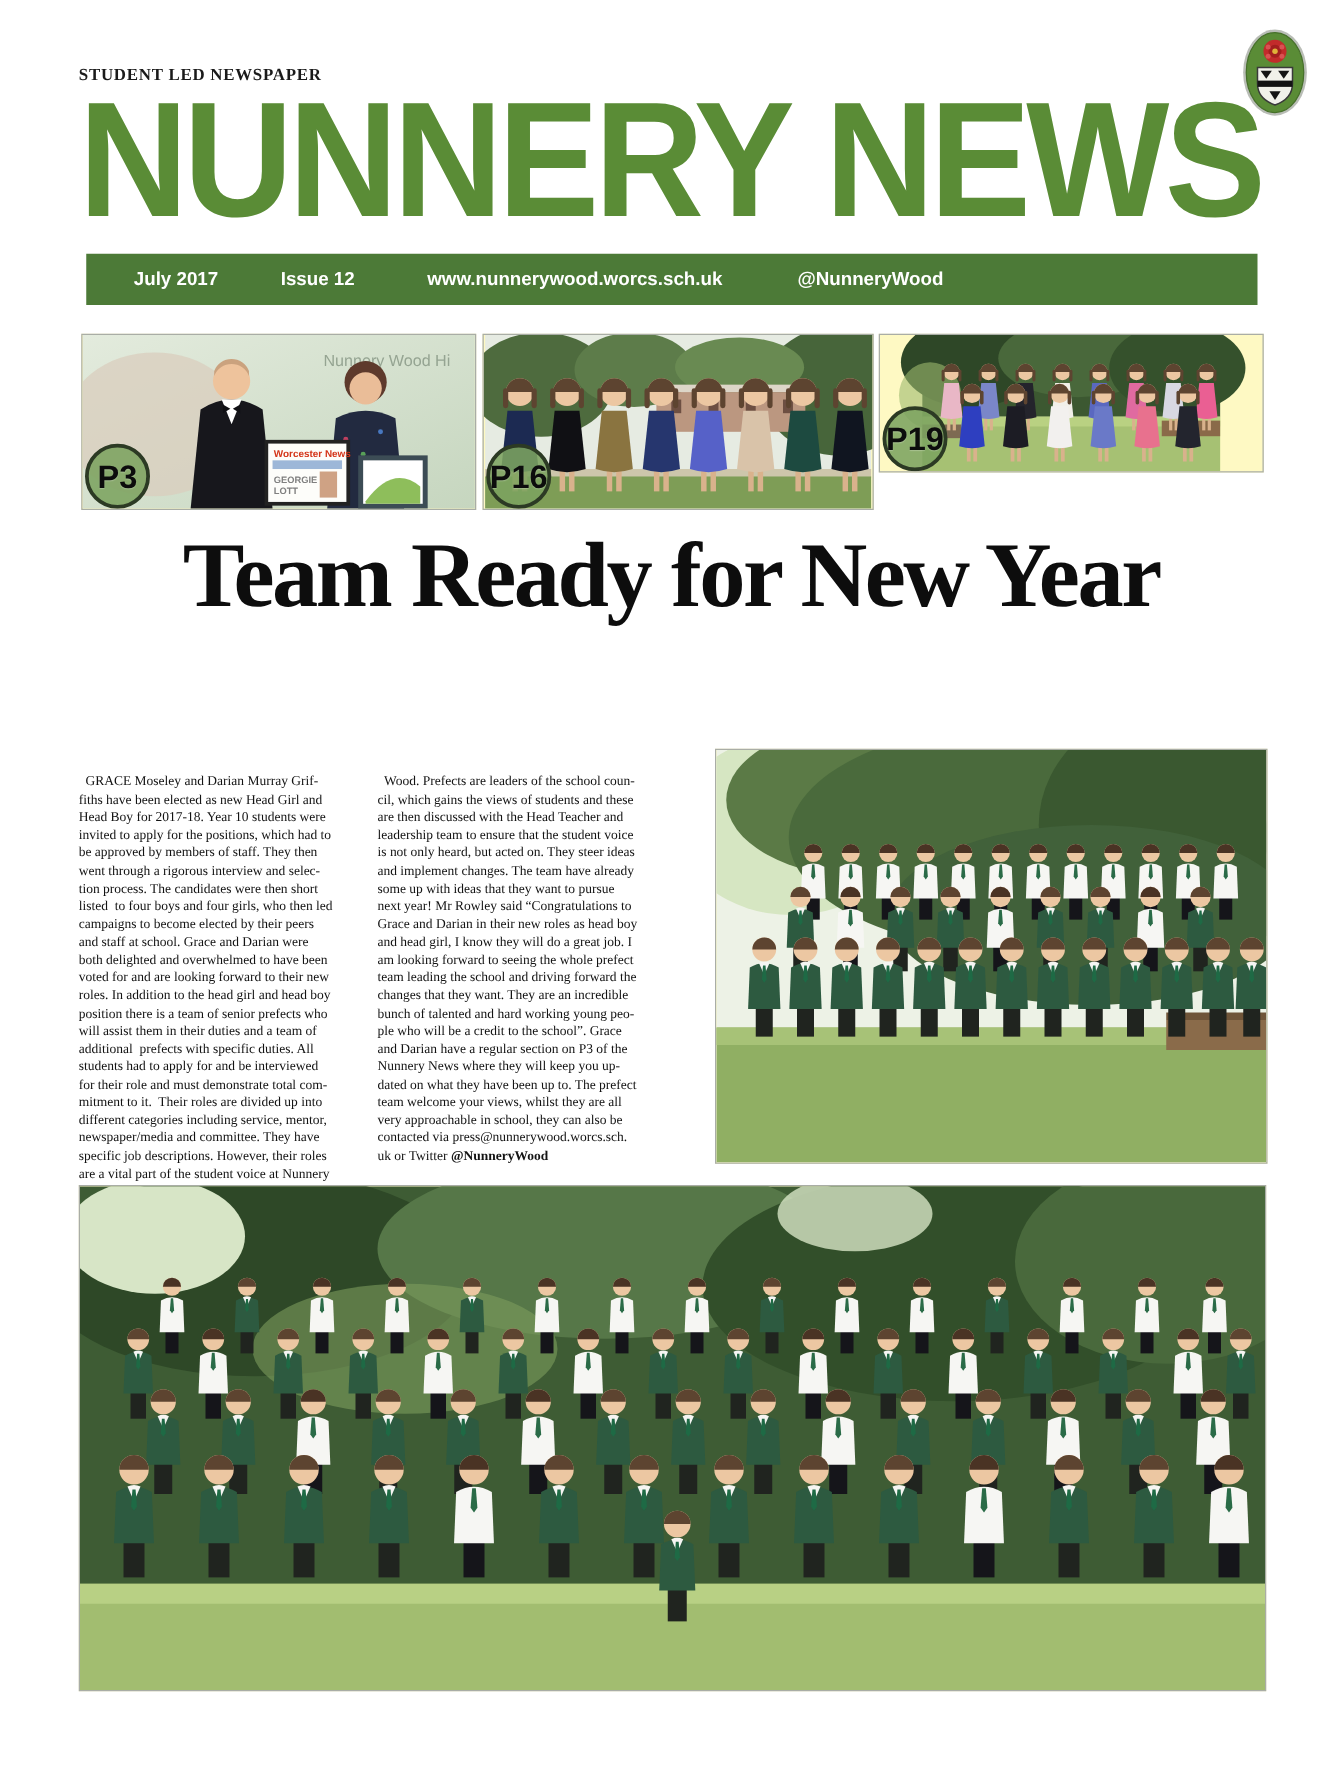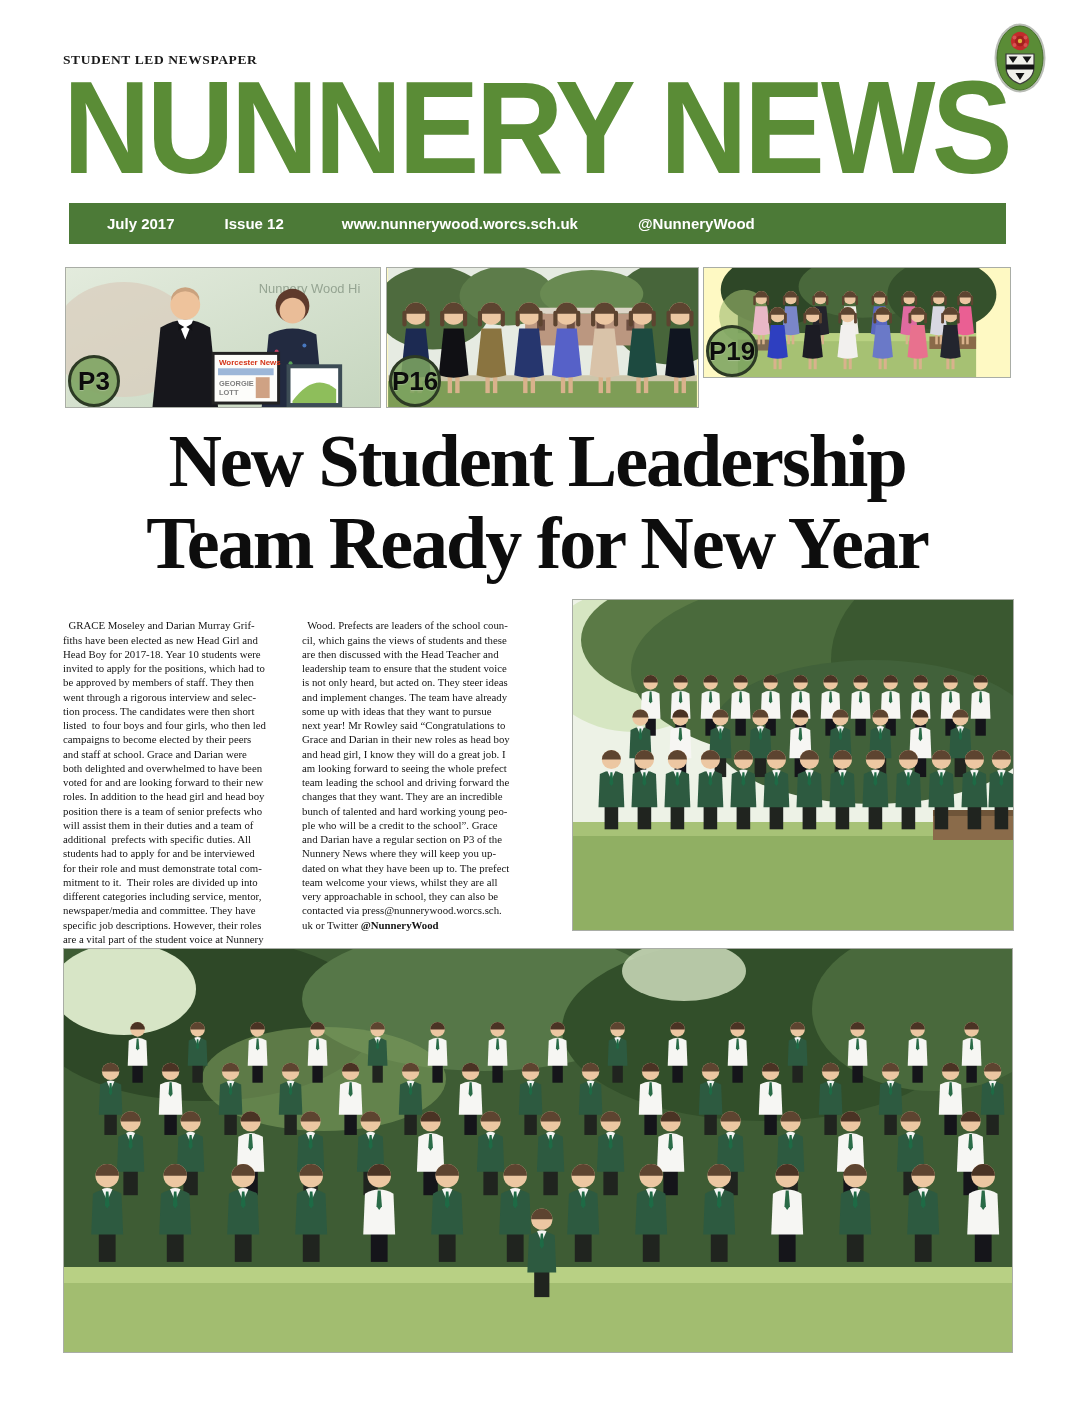--- a/index.html
+++ b/index.html
@@ -228,21 +228,20 @@
     <use href="#kid-d" transform="translate(75,46) scale(1.75)" color="#1c1c24"></use>
     <use href="#kid-d" transform="translate(120,46) scale(1.75)" color="#f2f0ee"></use>
     <use href="#kid-d" transform="translate(165,46) scale(1.75)" color="#6a79c8"></use>
     <use href="#kid-d" transform="translate(210,46) scale(1.75)" color="#e8718e"></use>
     <use href="#kid-d" transform="translate(252,46) scale(1.75)" color="#23252e"></use>
   </svg>
   <div class="badge">P19</div>
 </div>
 
 <h1 class="abs headline">
-  <span>New Student Leadership</span>
   <span>Team Ready for New Year</span>
 </h1>
 
 <div class="abs bodycol col1">
   <span>GRACE Moseley and Darian Murray Grif-
 fiths have been elected as new Head Girl and
 Head Boy for 2017-18. Year 10 students were
 invited to apply for the positions, which had to
 be approved by members of staff. They then
 went through a rigorous interview and selec-

